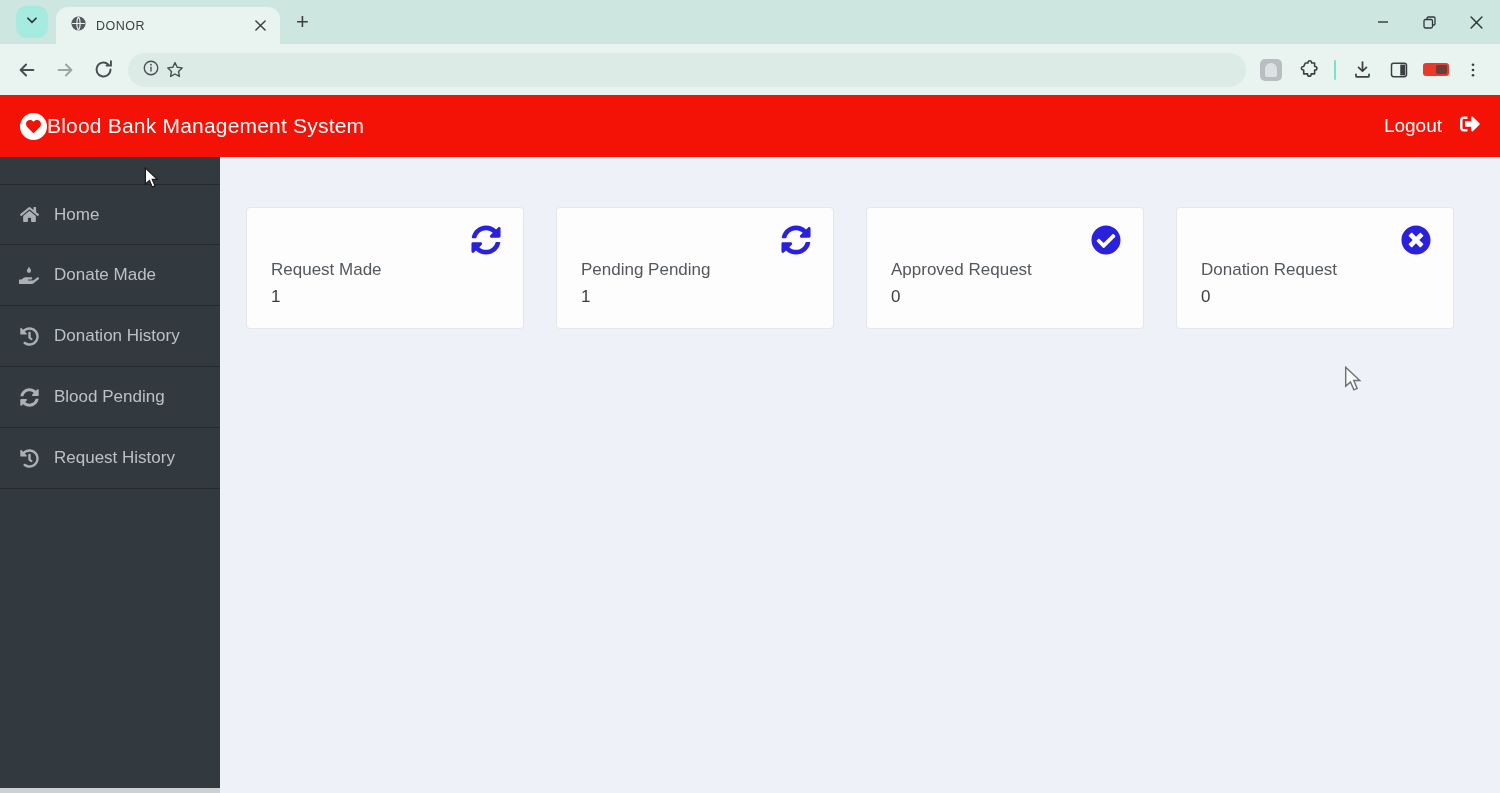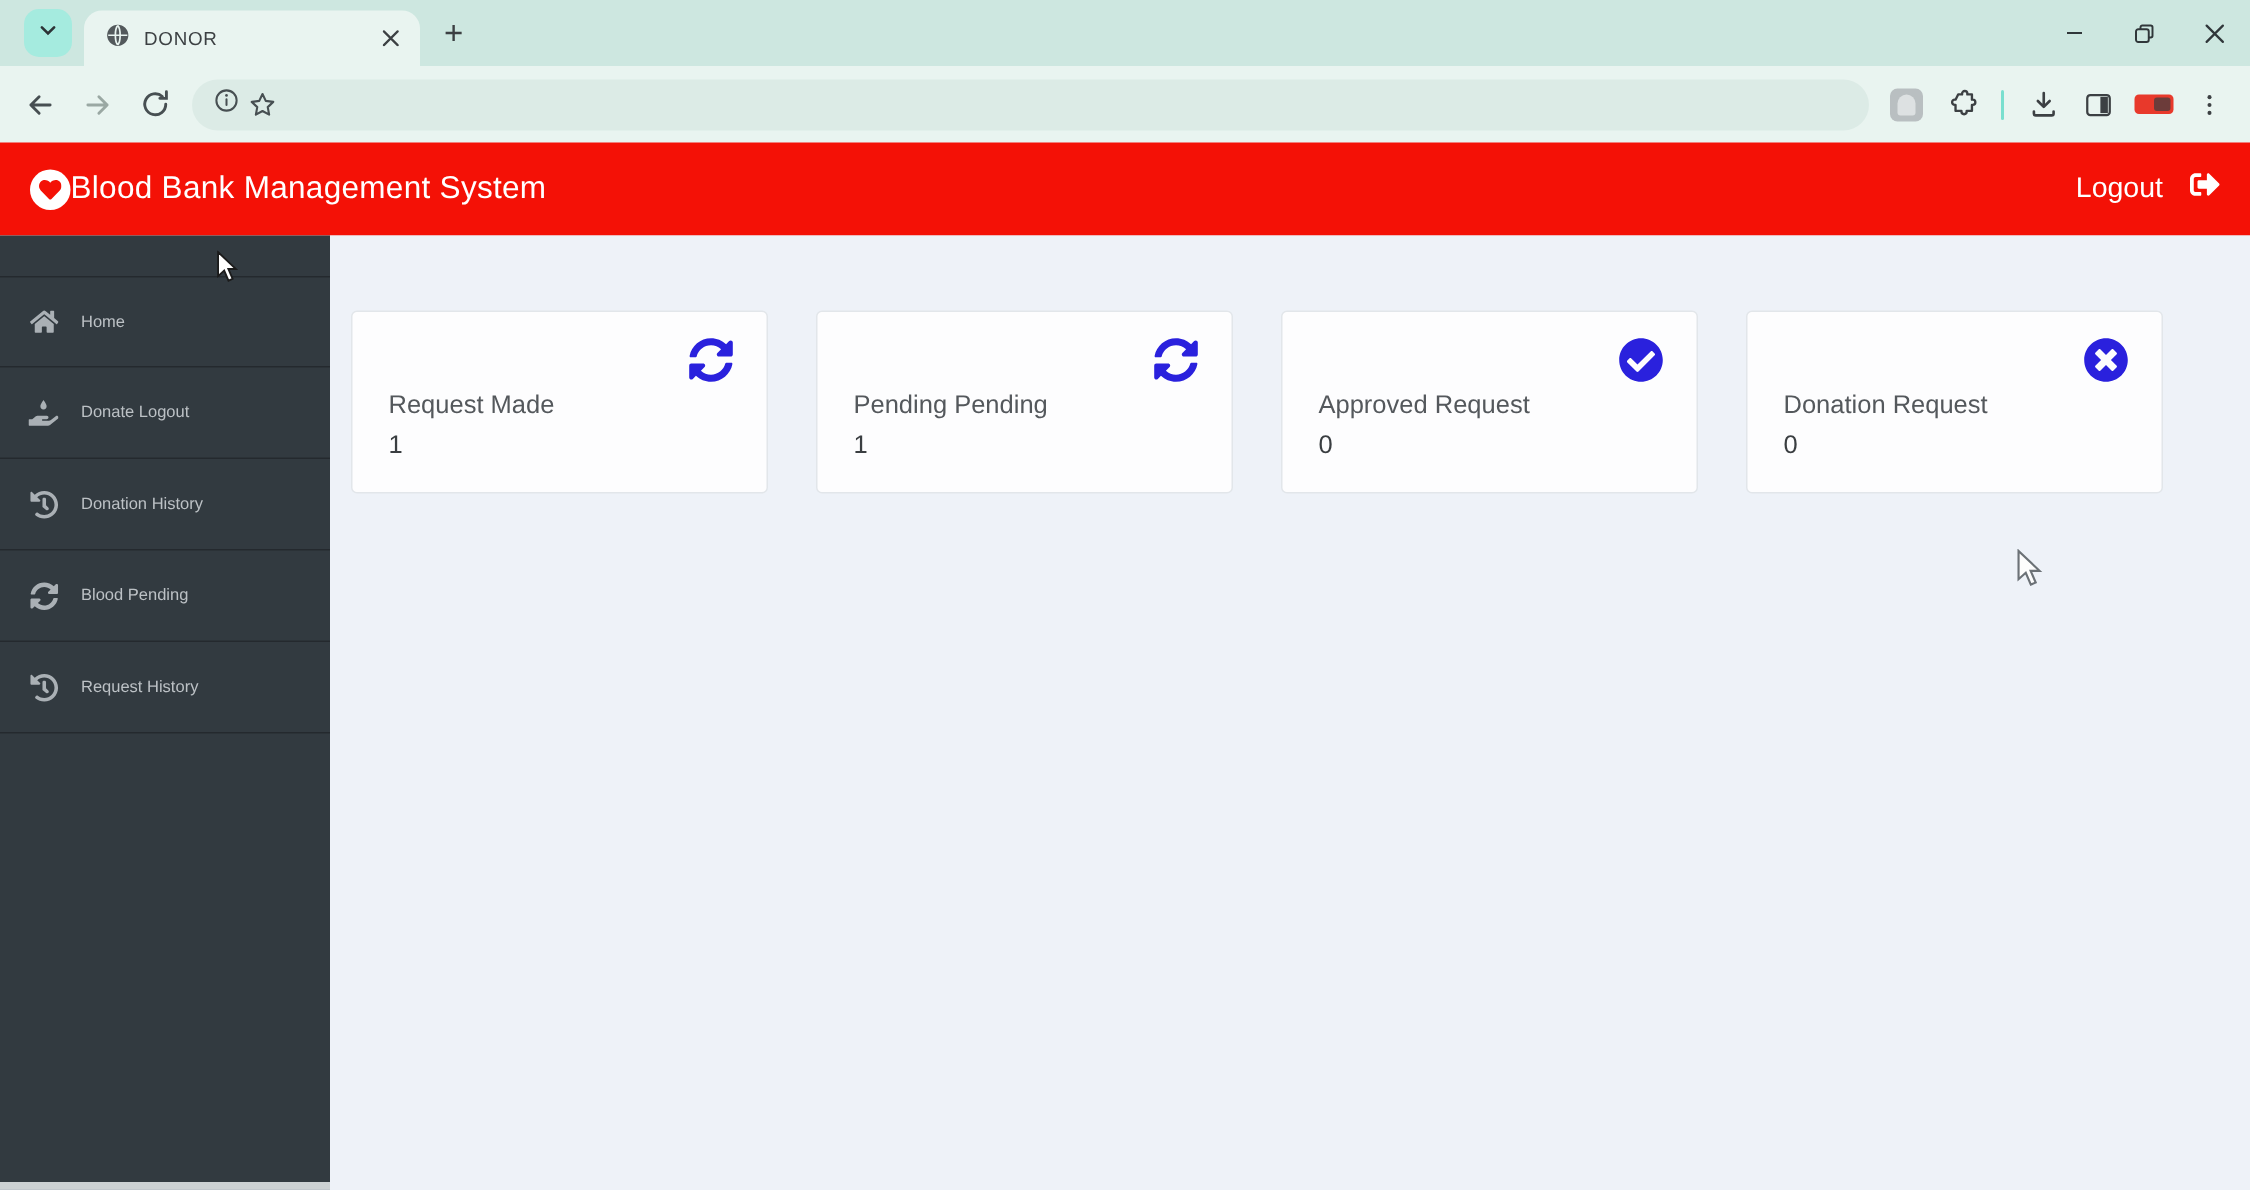--- a/index.html
+++ b/index.html
@@ -50,26 +50,26 @@
   .brand-title { font-size:21px; letter-spacing:.2px; }
   .logout { margin-left:auto; display:flex; align-items:center; gap:18px; font-size:19px;
     cursor:pointer; }
 
   
   .content-row { display:flex; height:636px; }
   .sidebar-col { width:220px; display:flex; flex-direction:column; background:#323a40;
     flex:0 0 220px; }
   .sidebar { flex:1; padding-top:27px; }
   .sidebar-item { height:61px; display:flex; align-items:center; gap:15px; padding:0 19px;
-    color:#bcc1c5; font-size:11px; border-bottom:1px solid rgba(0,0,0,.28); cursor:pointer; }
+    color:#bcc1c5; font-size:17px; border-bottom:1px solid rgba(0,0,0,.28); cursor:pointer; }
   .sidebar-item:first-child { border-top:1px solid rgba(0,0,0,.28); }
   .sidebar-item .s-icon { width:20px; display:flex; justify-content:center; color:#aab0b5; }
   .sidebar-strip { height:5px; background:#ccd1d3; }
 
-  .main { flex:1; background:#eef2f8; padding:50px 0 0 14px; position:relative; }
+  .main { flex:1; background:#eef2f8; padding:50px 0 0 26px; position:relative; }
   .cards { display:flex; gap:32px; }
   .card { width:278px; height:122px; background:#fdfdfe; border:1px solid #e2e6ea;
     border-radius:4px; position:relative; padding:14px 24px; }
   .card-icon { position:absolute; top:17px; right:22px; }
   .card-label { margin-top:38px; font-size:17px; color:#54585c; }
   .card-value { margin-top:7px; font-size:17px; color:#3a3e41; }
 
   .cursor { position:absolute; z-index:50; pointer-events:none; }
 </style>
 </head>
@@ -215,21 +215,21 @@
         </span>
         <span>Home</span>
       </div>
       <div class="sidebar-item">
         <span class="s-icon">
           <svg width="20" height="20" viewBox="0 0 576 512" fill="currentColor">
               <path d="M288 16c-40 60-60 90-60 120a60 60 0 0 0 120 0c0-30-20-60-60-120z"></path>
               <path d="M565.3 328.1c-11.8-10.7-30.2-10-42.6 0L430.3 402c-11.3 9.1-25.4 14-40 14H272c-8.8 0-16-7.2-16-16s7.2-16 16-16h78.3c15.9 0 30.7-10.9 33.3-26.6 3.3-20-12.1-37.4-31.6-37.4H192c-27 0-53.1 9.3-74.1 26.3L71.4 384H16c-8.8 0-16 7.2-16 16v96c0 8.8 7.2 16 16 16h356.8c14.5 0 28.6-4.9 40-14L564 377c15.2-12.1 16.4-35.3 1.3-48.9z"></path>
             </svg>
         </span>
-        <span>Donate Logout</span>
+        <span>Donate Made</span>
       </div>
       <div class="sidebar-item">
         <span class="s-icon">
           <svg width="19" height="19" viewBox="0 0 512 512" fill="currentColor">
               <path d="M504 255.531c.253 136.64-111.18 248.372-247.82 248.468-59.015.042-113.223-20.53-155.822-54.911-11.077-8.94-11.905-25.541-1.839-35.607l11.267-11.267c8.609-8.609 22.353-9.551 31.891-1.984C173.062 425.135 212.781 440 256 440c101.705 0 184-82.311 184-184 0-101.705-82.311-184-184-184-48.814 0-93.149 18.969-126.068 49.932l50.754 50.754c10.08 10.08 2.941 27.314-11.313 27.314H24c-8.837 0-16-7.163-16-16V38.627c0-14.254 17.234-21.393 27.314-11.314l49.372 49.372C129.209 31.084 189.552 8 255.531 8 392.239 8.001 503.748 119.525 504 255.531zm-180.912 97.682l9.823-12.63c8.138-10.463 6.253-25.542-4.21-33.679L288 266.7V152c0-13.255-10.745-24-24-24h-16c-13.255 0-24 10.745-24 24v146.3l65.409 50.874c10.463 8.137 25.541 6.253 33.679-4.211z"></path>
             </svg>
         </span>
         <span>Donation History</span>
       </div>
       <div class="sidebar-item">

